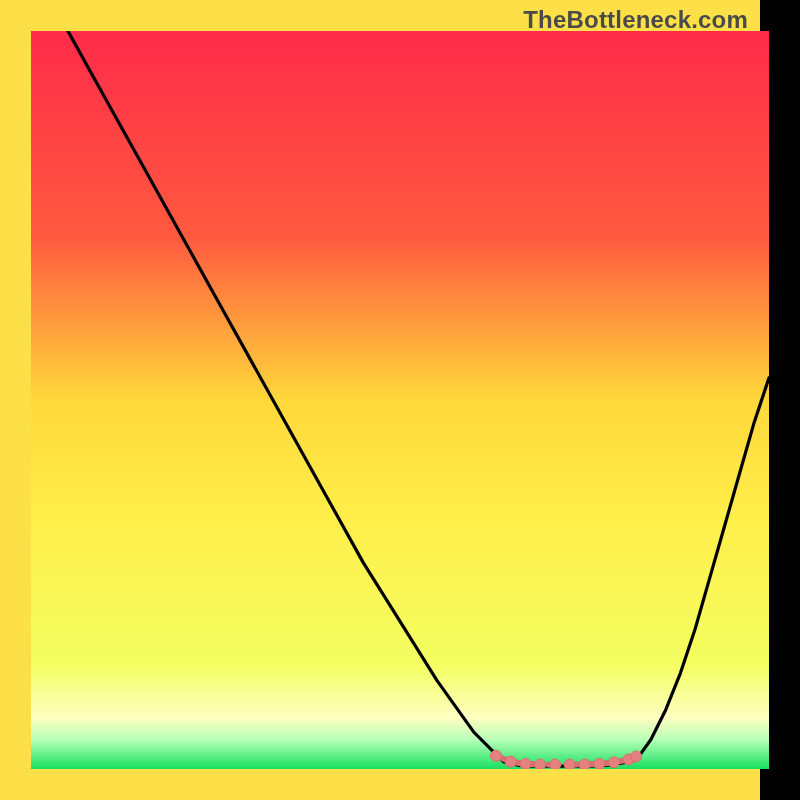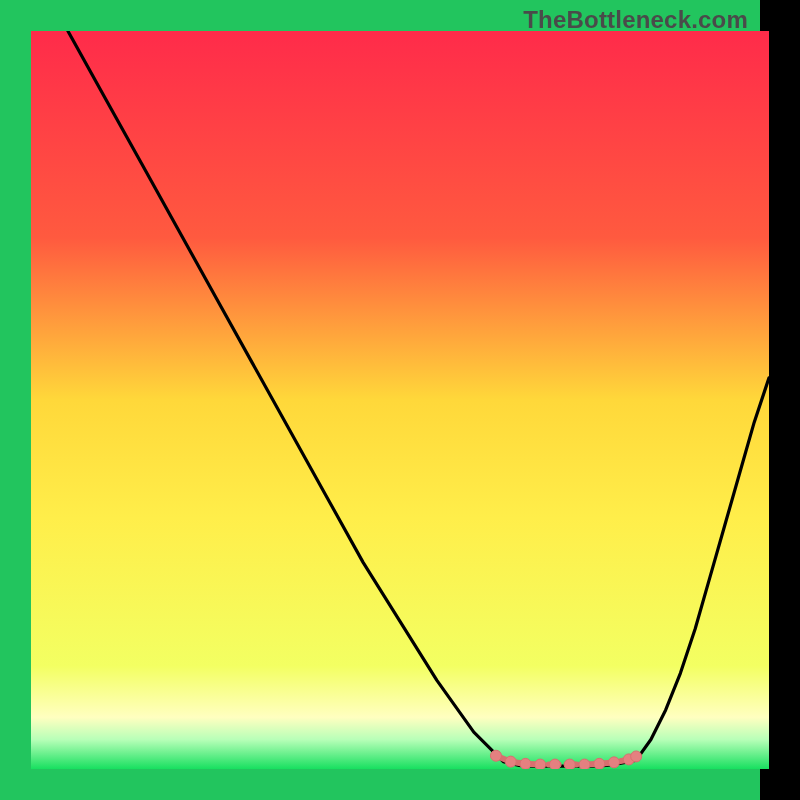--- a/index.html
+++ b/index.html
@@ -1,21 +1,21 @@
 <!DOCTYPE html>
 <html><head>
 <meta charset="utf-8">
 <style>
   * { margin: 0; padding: 0; box-sizing: border-box; }
   html, body { width: 800px; height: 800px; overflow: hidden; background: #000; }
   .frame {
     position: relative;
     width: 760px;
     height: 800px;
-    background: #22c55e;
+    background: #fde047;
   }
   .watermark {
     position: absolute;
     top: 6px;
     right: 12px;
     font-family: Arial, Helvetica, sans-serif;
     font-size: 24px;
     font-weight: 600;
     color: #4a4a4a;
     letter-spacing: 0.2px;

